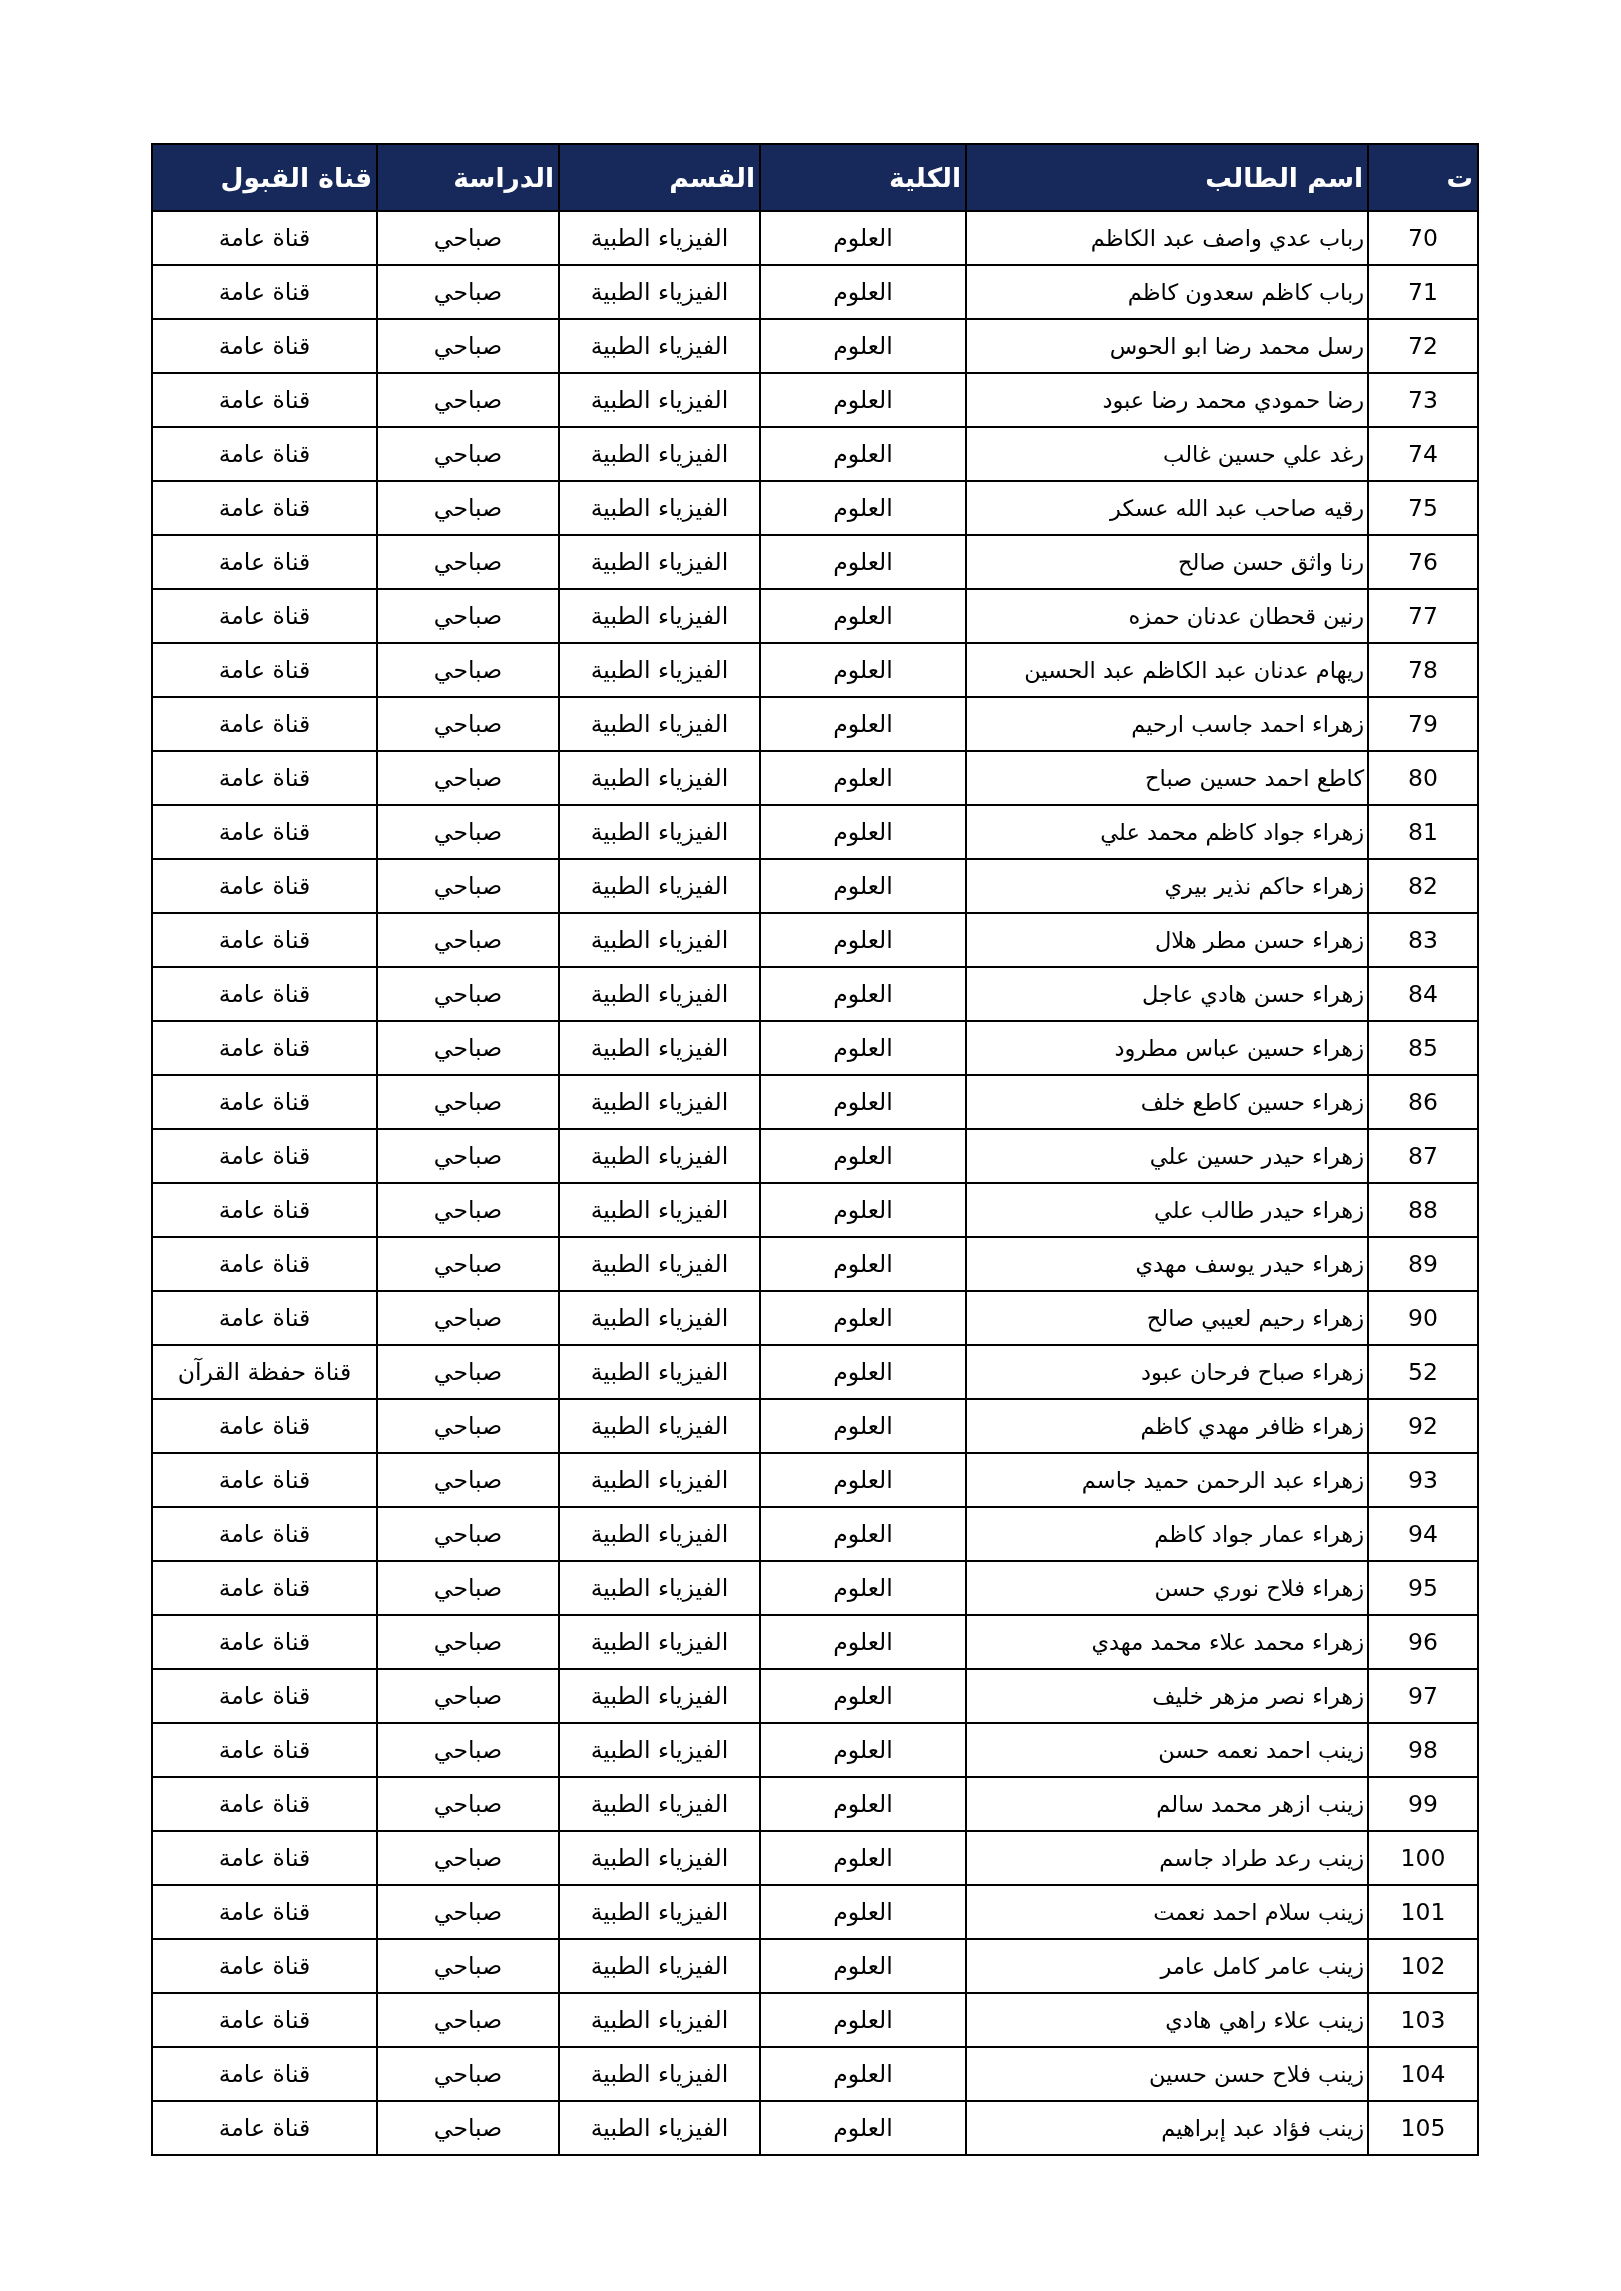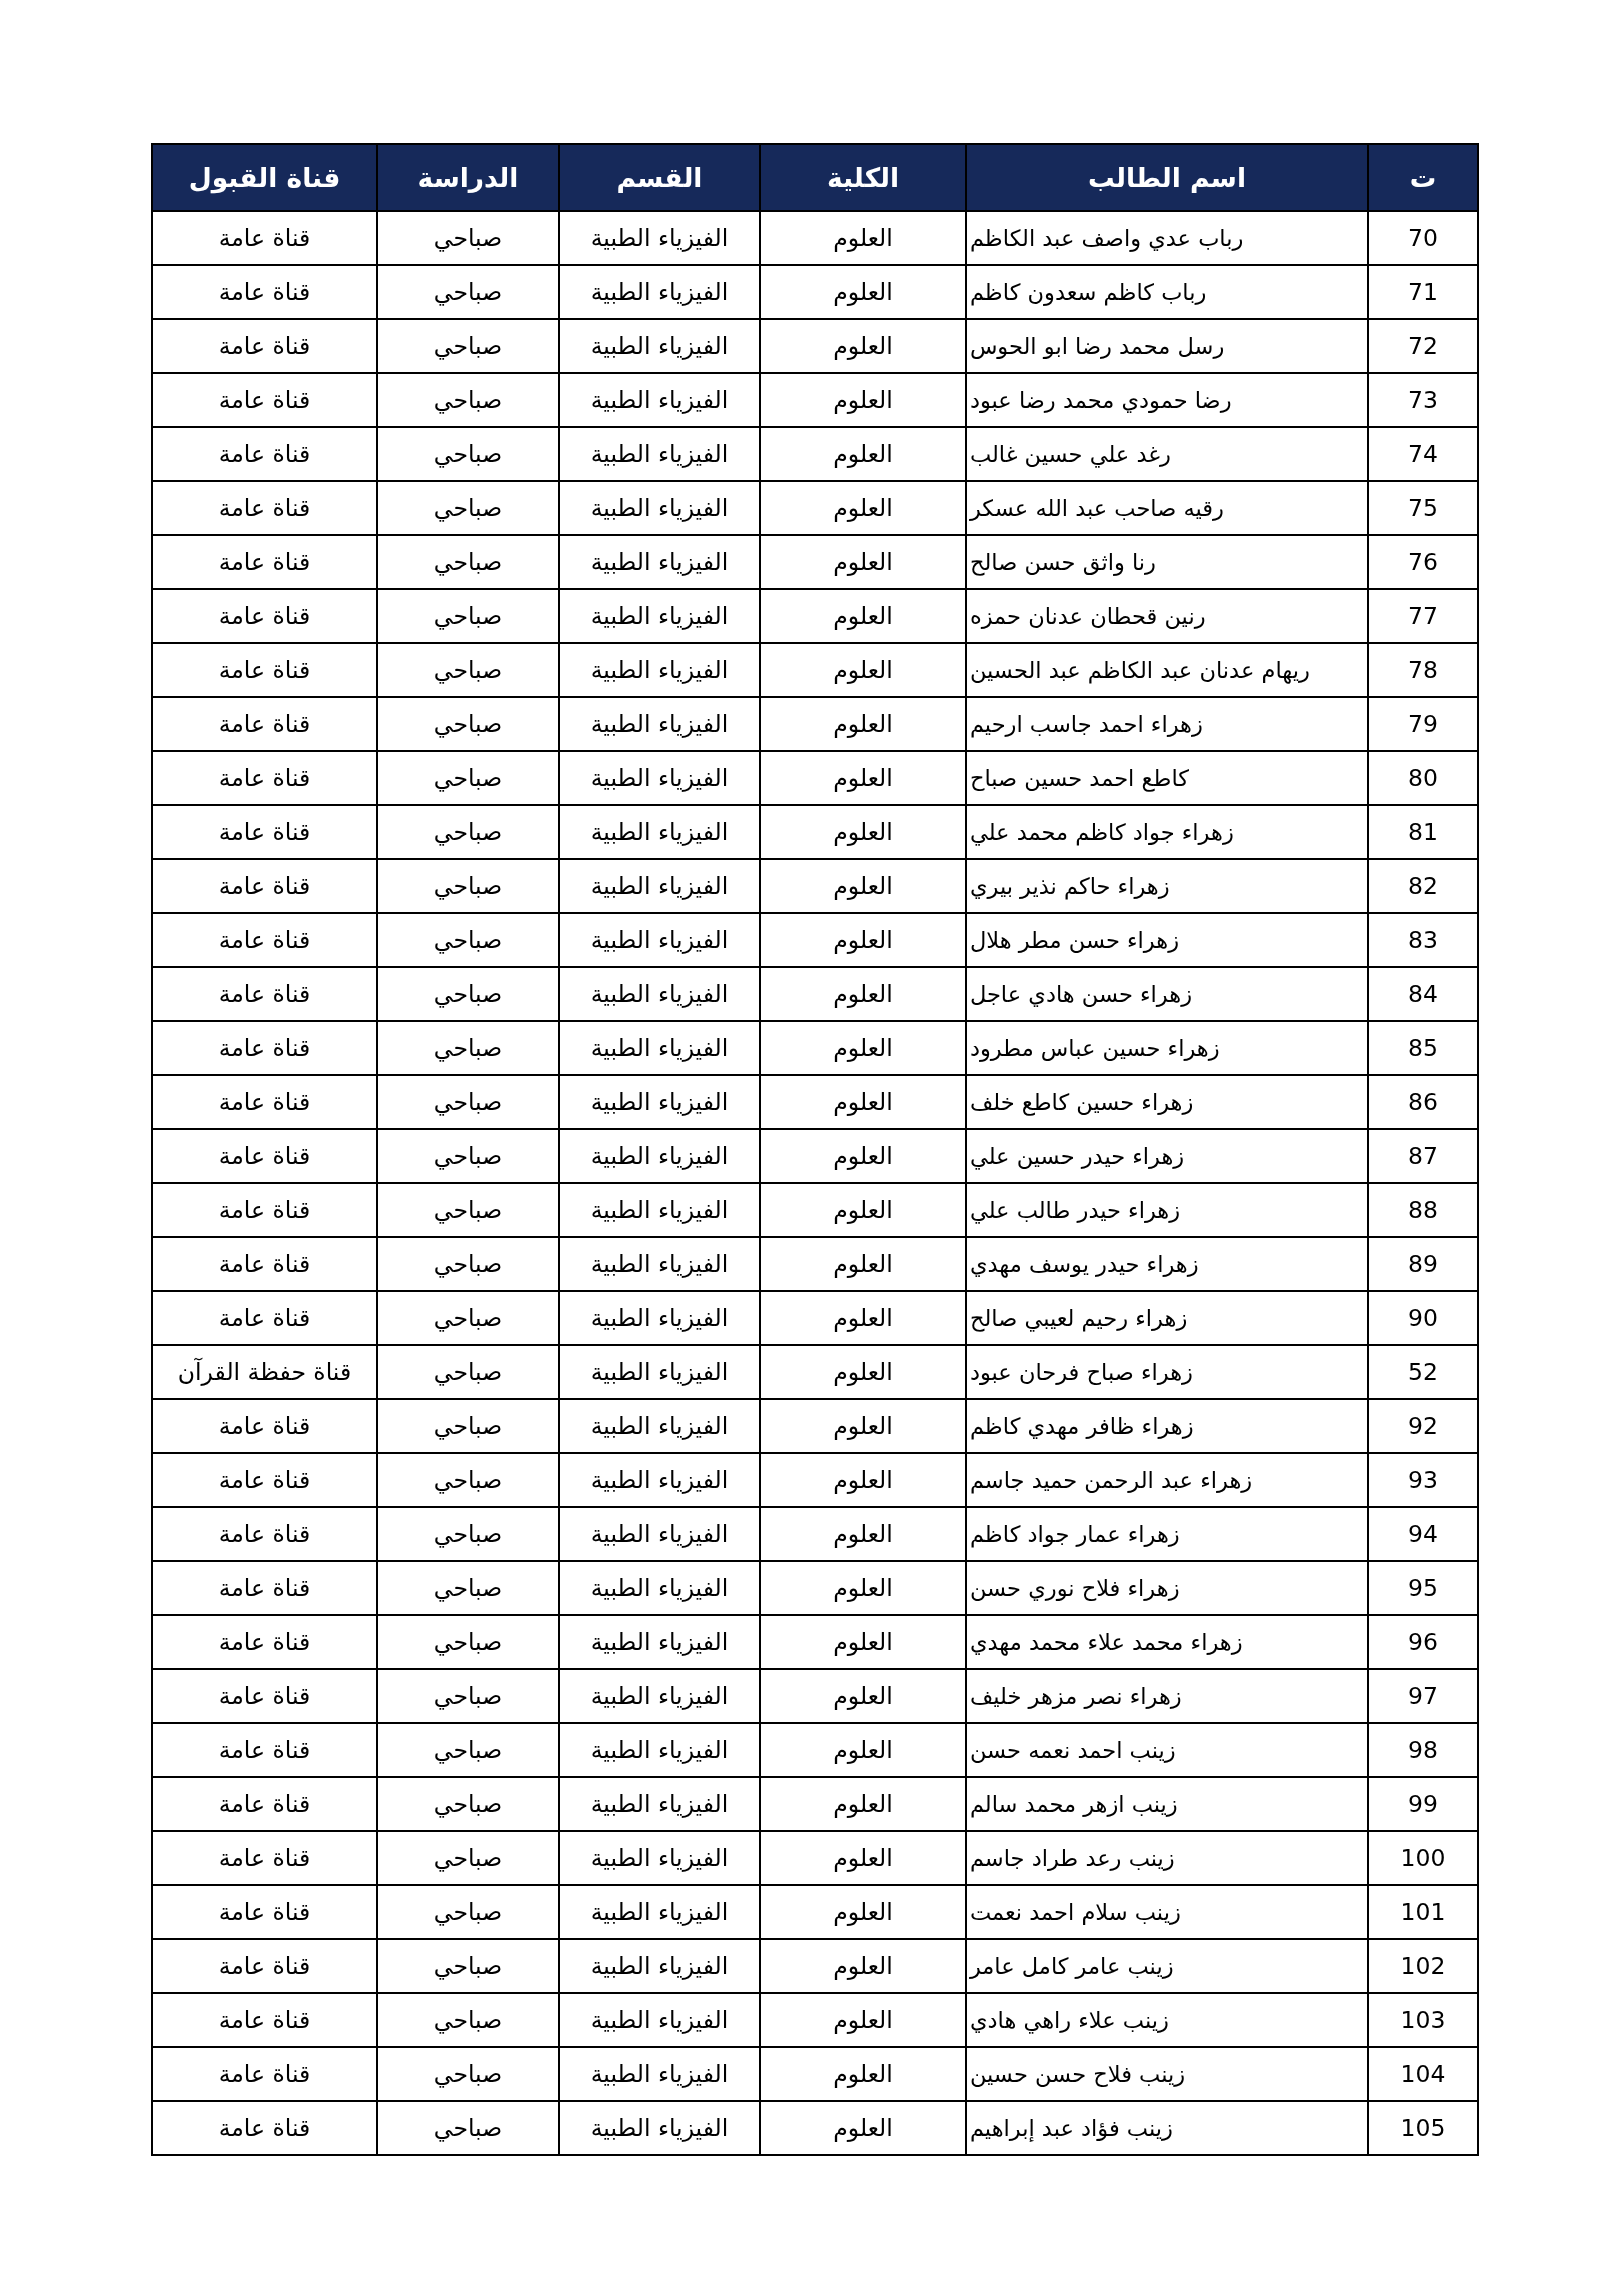--- a/index.html
+++ b/index.html
@@ -31,37 +31,37 @@
   table.students col.c-study   { width: 182px; }
   table.students col.c-channel { width: 225px; }
 
   table.students th {
     background: var(--header-bg, #16295a);
     color: var(--header-fg, #ffffff);
     border: 2.9px solid var(--border-color, #000000);
     height: 65px;
     font-size: 26.5px;
     font-weight: bold;
-    text-align: center;
+    text-align: right;
     vertical-align: middle;
     padding: 0 3.9px;
   }
   table.students td {
     border: 2.9px solid var(--border-color, #000000);
     height: 52px;
     font-size: 23.5px;
     color: #000000;
     text-align: center;
     vertical-align: middle;
     padding: 0 2.9px;
     overflow: hidden;
     white-space: nowrap;
   }
   table.students td.col-name {
-    text-align: left;
+    text-align: right;
     padding-right: 2.9px;
     font-size: 22.5px;
   }
   table.students td.col-num {
     font-size: 23.5px;
     border-radius: 14px;
   }
 </style>
 </head>
 <body>

